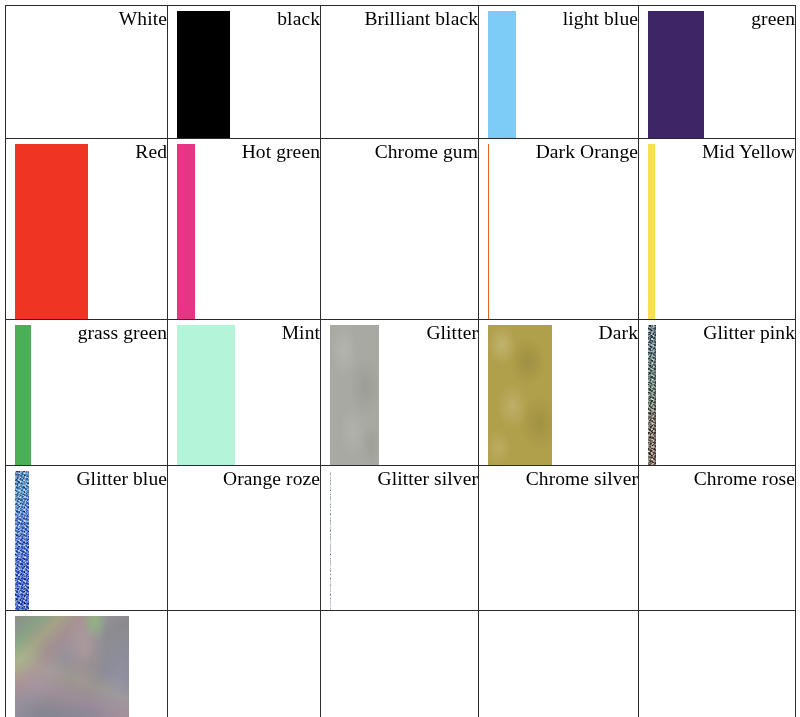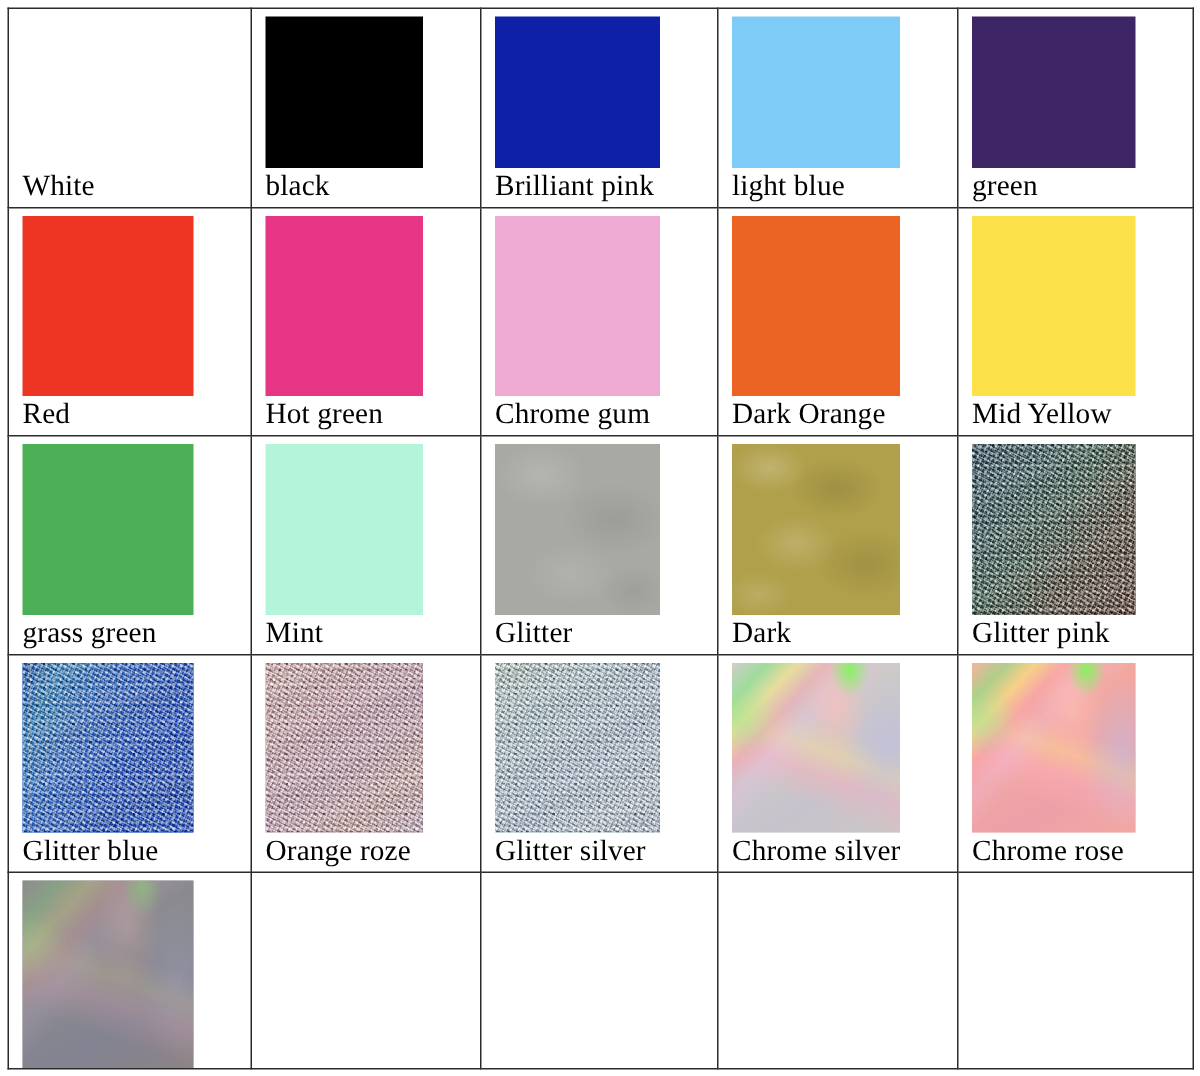--- a/index.html
+++ b/index.html
@@ -33,33 +33,32 @@
   }
 
   
   col.c0 { width: 162px; }
   col.c1 { width: 153px; }
   col.c2 { width: 158px; }
   col.c3 { width: 160px; }
   col.c4 { width: 157px; }
 
   tr.r0 { height: 133px; }
-  tr.r1 { height: 152px; }
+  tr.r1 { height: 181px; }
   tr.r2 { height: 146px; }
   tr.r3 { height: 145px; }
   tr.r4 { height: 131px; }
 
   .cell-inner {
     position: relative;
     width: 100%;
     height: 100%;
     box-sizing: border-box;
     display: flex;
-    flex-direction: column;
-    justify-content: flex-start;
+    justify-content: flex-end;
   }
 
   .swatch {
     position: relative;
     overflow: hidden;
     flex: 1 1 auto;
     margin: 5px 0 0 9px;
     background-color: #ffffff;
   }
   .swatch.narrow { margin-right: 38px; }
@@ -164,21 +163,21 @@
         </td>
       <td>
           <div class="cell-inner">
             <div class="swatch narrow" style="background-color: rgb(0, 0, 0);"></div>
             <div class="swatch-label">black</div>
           </div>
         </td>
       <td>
           <div class="cell-inner">
             <div class="swatch narrow" style="background-color: rgb(14, 31, 168);"></div>
-            <div class="swatch-label">Brilliant pink</div>
+            <div class="swatch-label">Brilliant black</div>
           </div>
         </td>
       <td>
           <div class="cell-inner">
             <div class="swatch narrow" style="background-color: rgb(125, 203, 247);"></div>
             <div class="swatch-label">light blue</div>
           </div>
         </td>
       <td>
           <div class="cell-inner">

